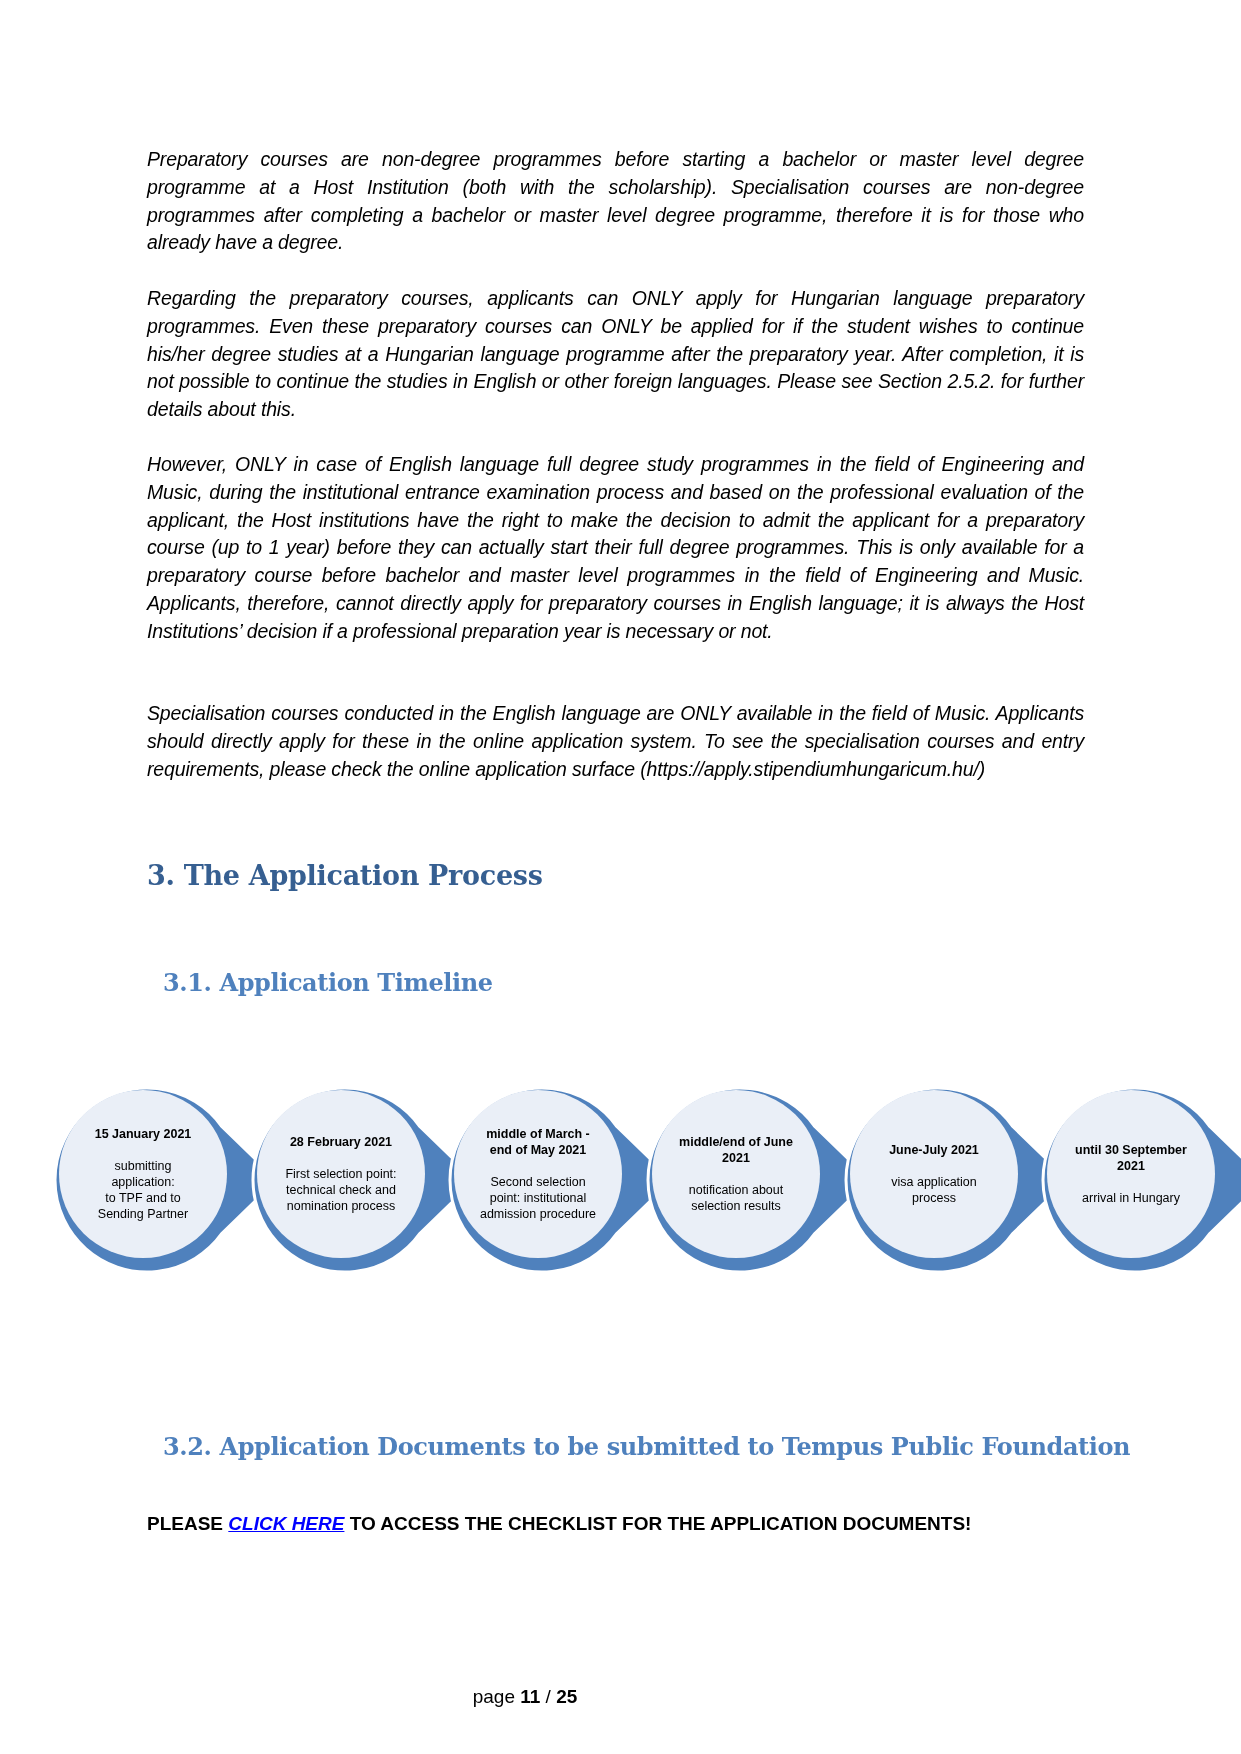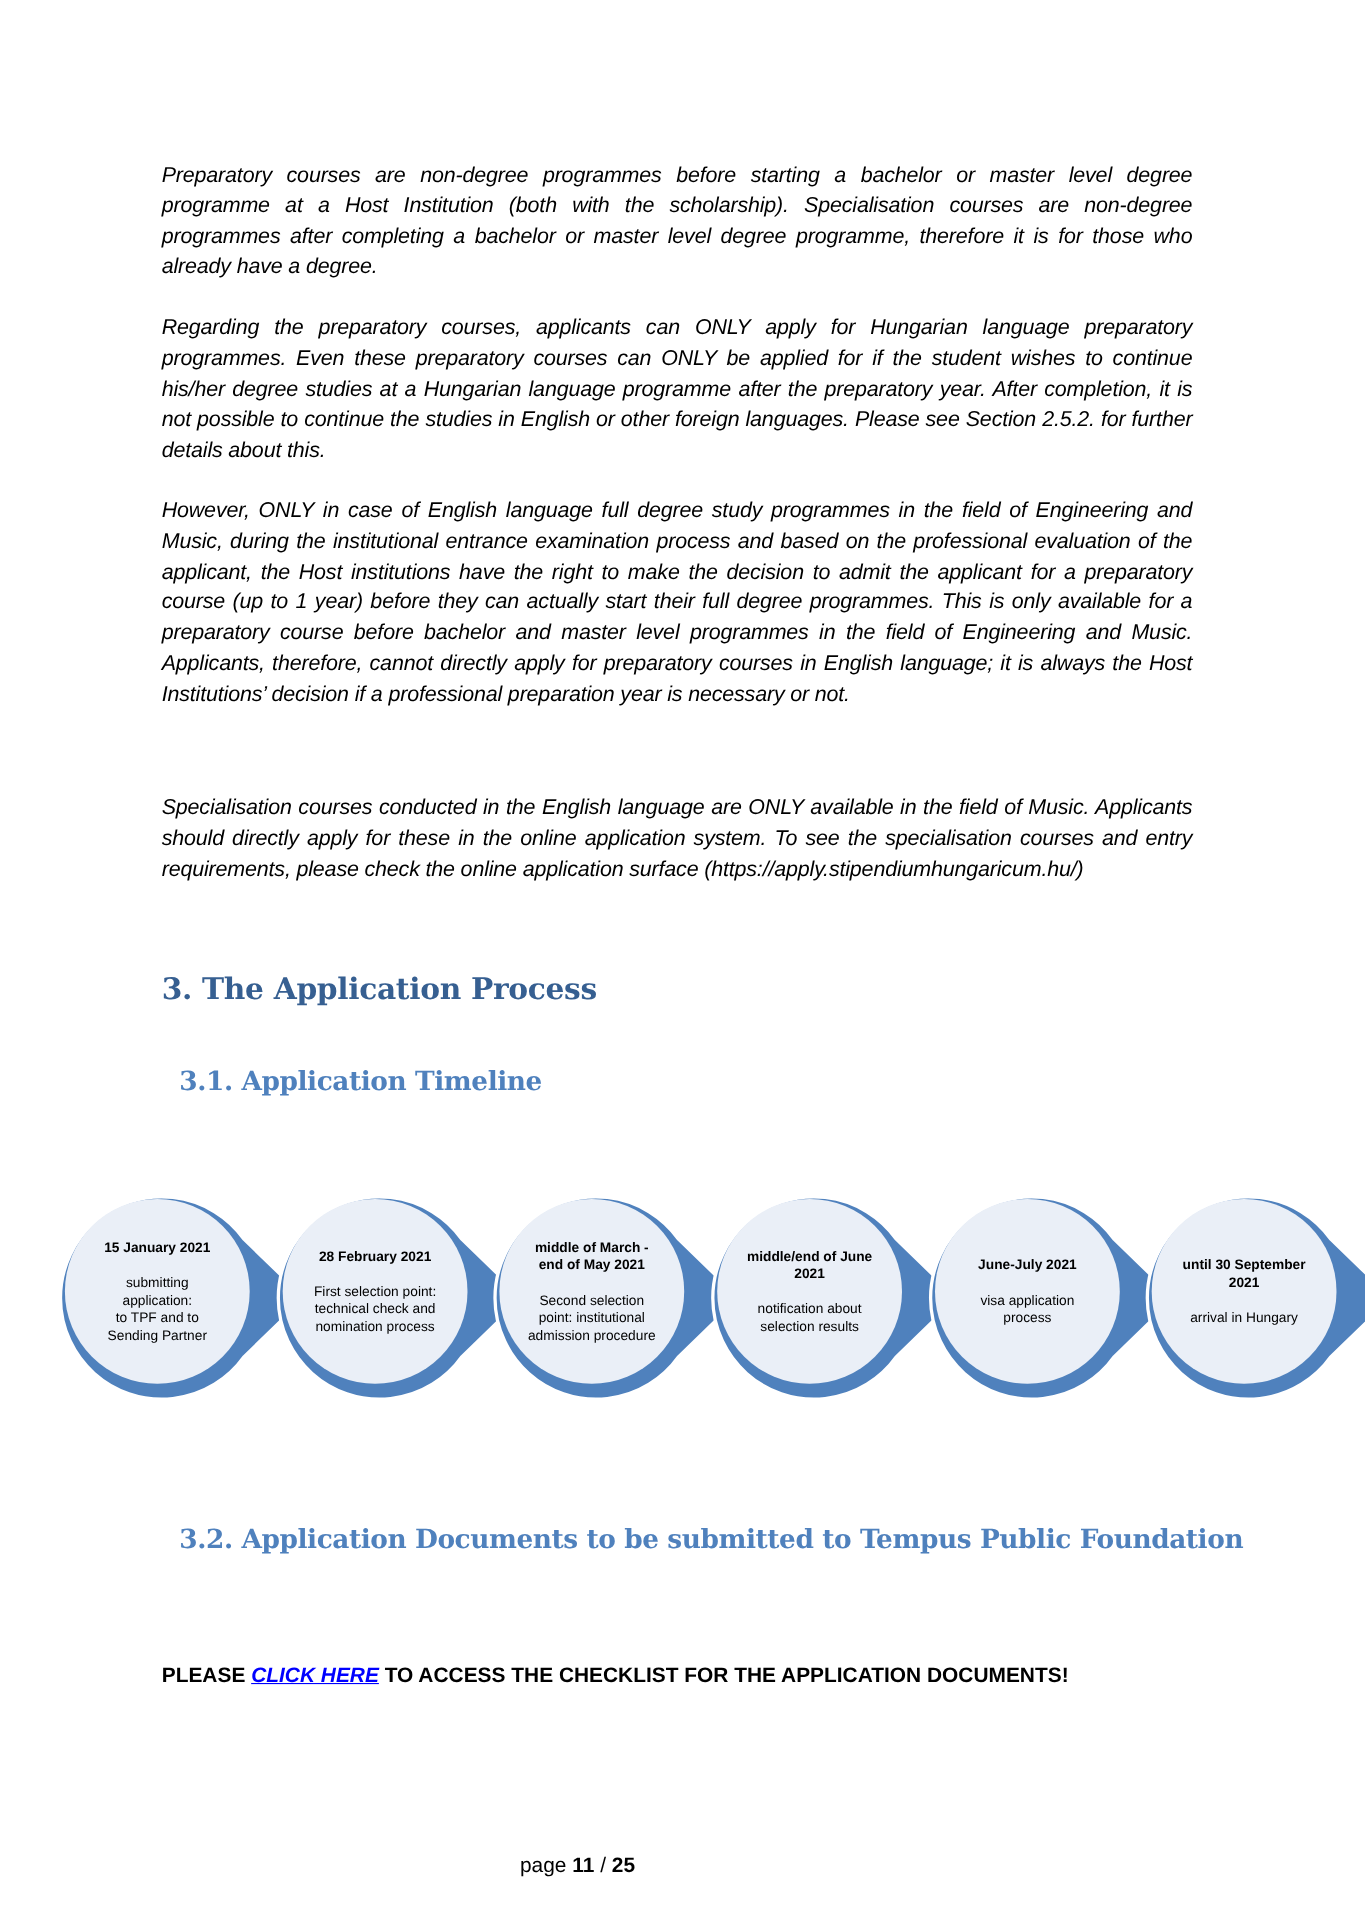--- a/index.html
+++ b/index.html
@@ -17,23 +17,23 @@
   #timeline { position: absolute; left: 0; top: 1060px; }
   .step-text { font-family: "Liberation Sans", sans-serif; font-size: 12.5px; fill: #000; text-anchor: middle; }
   .step-text.bold { font-weight: bold; }
 </style>
 </head>
 <body>
 
 <p class="body-text" style="top:146px;">Preparatory courses are non-degree programmes before starting a bachelor or master level degree programme at a Host Institution (both with the scholarship). Specialisation courses are non-degree programmes after completing a bachelor or master level degree programme, therefore it is for those who already have a degree.</p>
 <p class="body-text" style="top:285px;">Regarding the preparatory courses, applicants can ONLY apply for Hungarian language preparatory programmes. Even these preparatory courses can ONLY be applied for if the student wishes to continue his/her degree studies at a Hungarian language programme after the preparatory year. After completion, it is not possible to continue the studies in English or other foreign languages. Please see Section 2.5.2. for further details about this.</p>
 <p class="body-text" style="top:451px;">However, ONLY in case of English language full degree study programmes in the field of Engineering and Music, during the institutional entrance examination process and based on the professional evaluation of the applicant, the Host institutions have the right to make the decision to admit the applicant for a preparatory course (up to 1 year) before they can actually start their full degree programmes. This is only available for a preparatory course before bachelor and master level programmes in the field of Engineering and Music. Applicants, therefore, cannot directly apply for preparatory courses in English language; it is always the Host Institutions’ decision if a professional preparation year is necessary or not.</p>
-<p class="body-text" style="top:700px;margin-top:21px;">Specialisation courses conducted in the English language are ONLY available in the field of Music. Applicants should directly apply for these in the online application system. To see the specialisation courses and entry requirements, please check the online application surface (https://apply.stipendiumhungaricum.hu/)</p>
+<p class="body-text" style="top:700px;">Specialisation courses conducted in the English language are ONLY available in the field of Music. Applicants should directly apply for these in the online application system. To see the specialisation courses and entry requirements, please check the online application surface (https://apply.stipendiumhungaricum.hu/)</p>
 
-<h1 class="sec" style="top:860px;margin-top:24px;">3. The Application Process</h1>
+<h1 class="sec" style="top:860px;">3. The Application Process</h1>
 <h2 class="sub" style="top:952px;">3.1. Application Timeline</h2>
 
 <svg id="timeline" width="1241" height="240" xmlns="http://www.w3.org/2000/svg">
     <g>
       <path d="M 221.87681801295312 66.54476523056793 A 92 92 0 1 0 221.87681801295312 173.45523476943208 L 277 120 Z" fill="#4f81bd" stroke="#ffffff" stroke-width="3"></path>
       <circle cx="143" cy="114" r="84" fill="#eaeff7"></circle>
       <text x="143" y="78" class="step-text bold">15 January 2021</text>
       <text x="143" y="110" class="step-text">submitting</text>
       <text x="143" y="126" class="step-text">application:</text>
       <text x="143" y="142" class="step-text">to TPF and to</text>
@@ -73,21 +73,21 @@
     </g>
     <g>
       <path d="M 1209.8768180129532 66.54476523056793 A 92 92 0 1 0 1209.8768180129532 173.45523476943208 L 1265 120 Z" fill="#4f81bd" stroke="#ffffff" stroke-width="3"></path>
       <circle cx="1131" cy="114" r="84" fill="#eaeff7"></circle>
       <text x="1131" y="94" class="step-text bold">until 30 September</text>
       <text x="1131" y="110" class="step-text bold">2021</text>
       <text x="1131" y="142" class="step-text">arrival in Hungary</text>
     </g>
   </svg>
 
-<h2 class="sub" style="top:1368px;">3.2. Application Documents to be submitted to Tempus Public Foundation</h2>
+<h2 class="sub" style="top:1416px;">3.2. Application Documents to be submitted to Tempus Public Foundation</h2>
 
 <p class="checklist">
   <span>PLEASE </span><a>CLICK HERE</a><span> TO ACCESS THE CHECKLIST FOR THE APPLICATION DOCUMENTS!</span>
 </p>
 
 <div class="page-num">
   <span>page </span><b>11</b><span> / </span><b>25</b>
 </div>
 
 </body></html>

